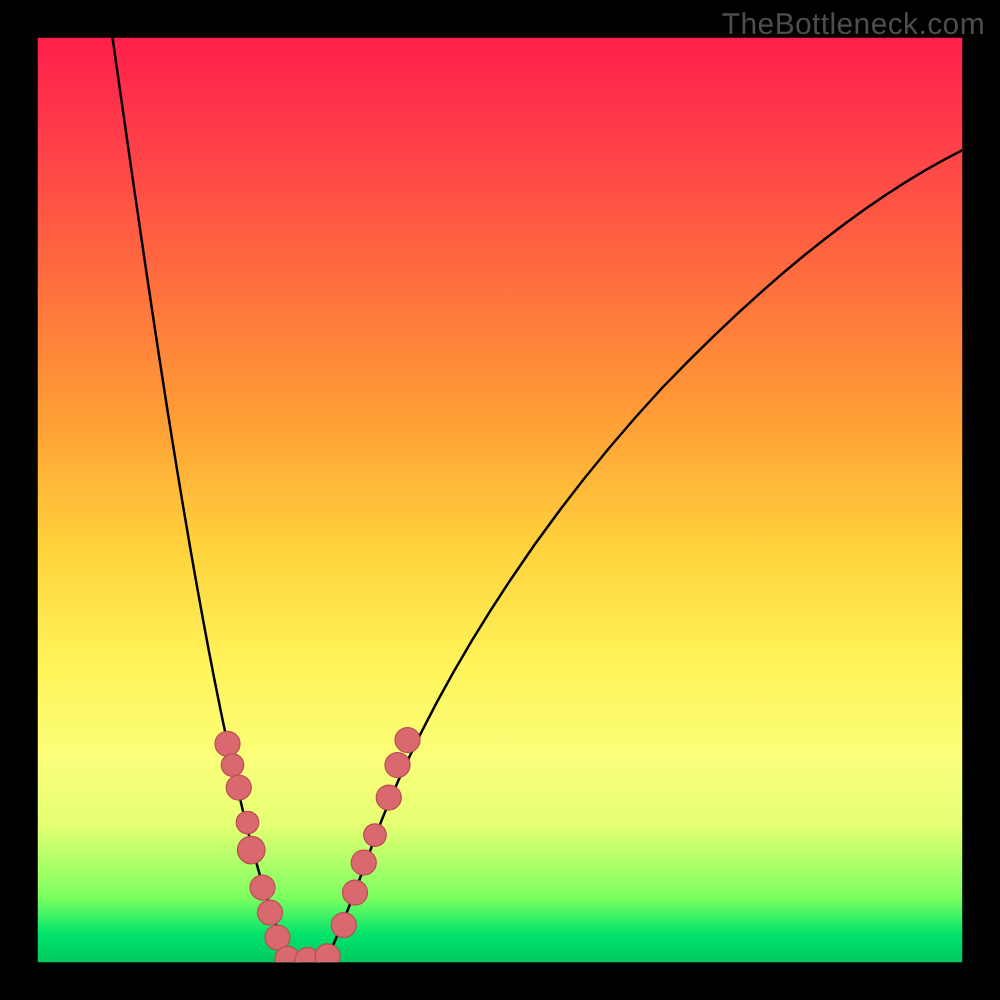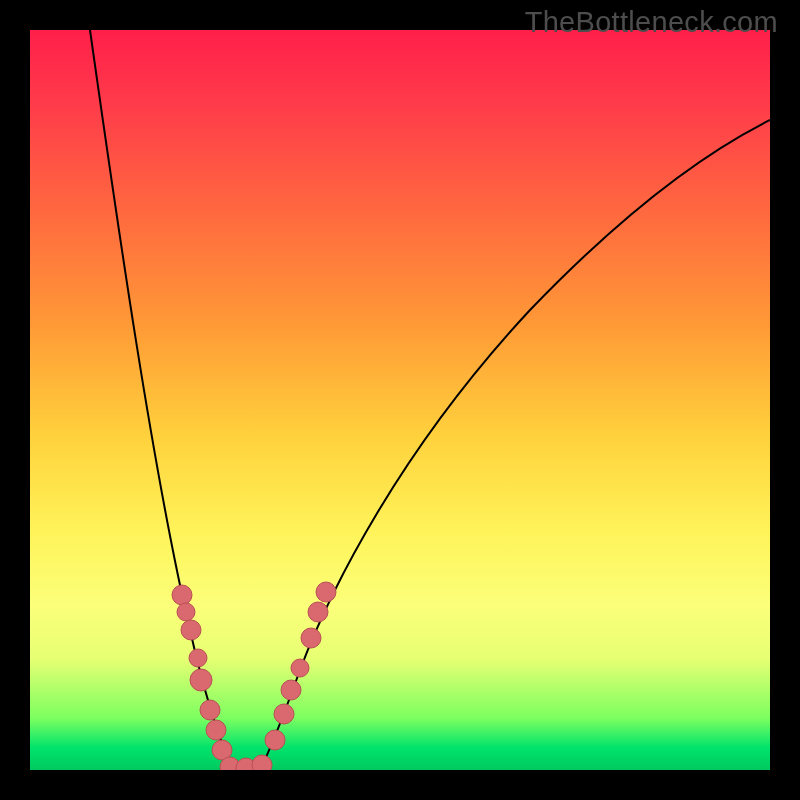--- a/index.html
+++ b/index.html
@@ -36,23 +36,23 @@
       #fbff7a 78%,
       #e6ff73 85%,
       #7cff60 93%,
       #00e36b 97%,
       #00c95e 100%
     );
   }
   .watermark {
     position: absolute;
     top: 6px;
-    right: 22px;
+    right: 12px;
     color: #4d4d4d;
-    font-size: 29px;
+    font-size: 24px;
     font-weight: 400;
     letter-spacing: 0.3px;
     z-index: 5;
   }
   svg.curves {
     position: absolute;
     left: 0;
     top: 0;
     width: 100%;
     height: 100%;

